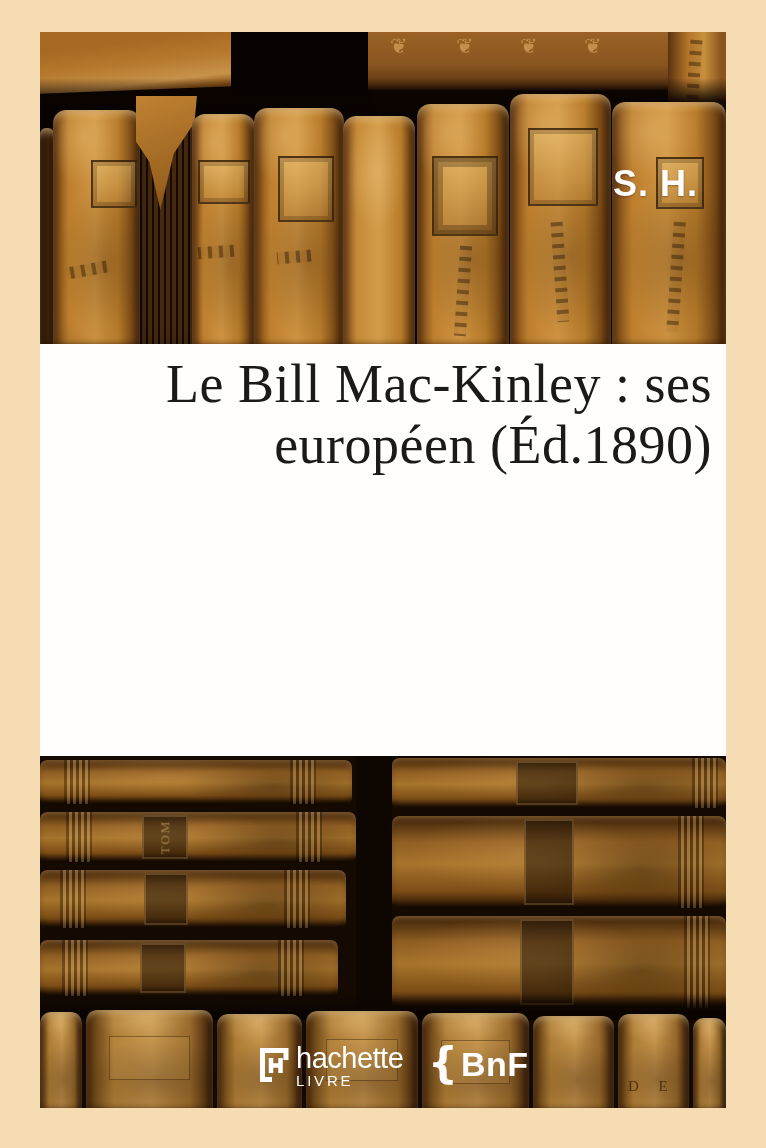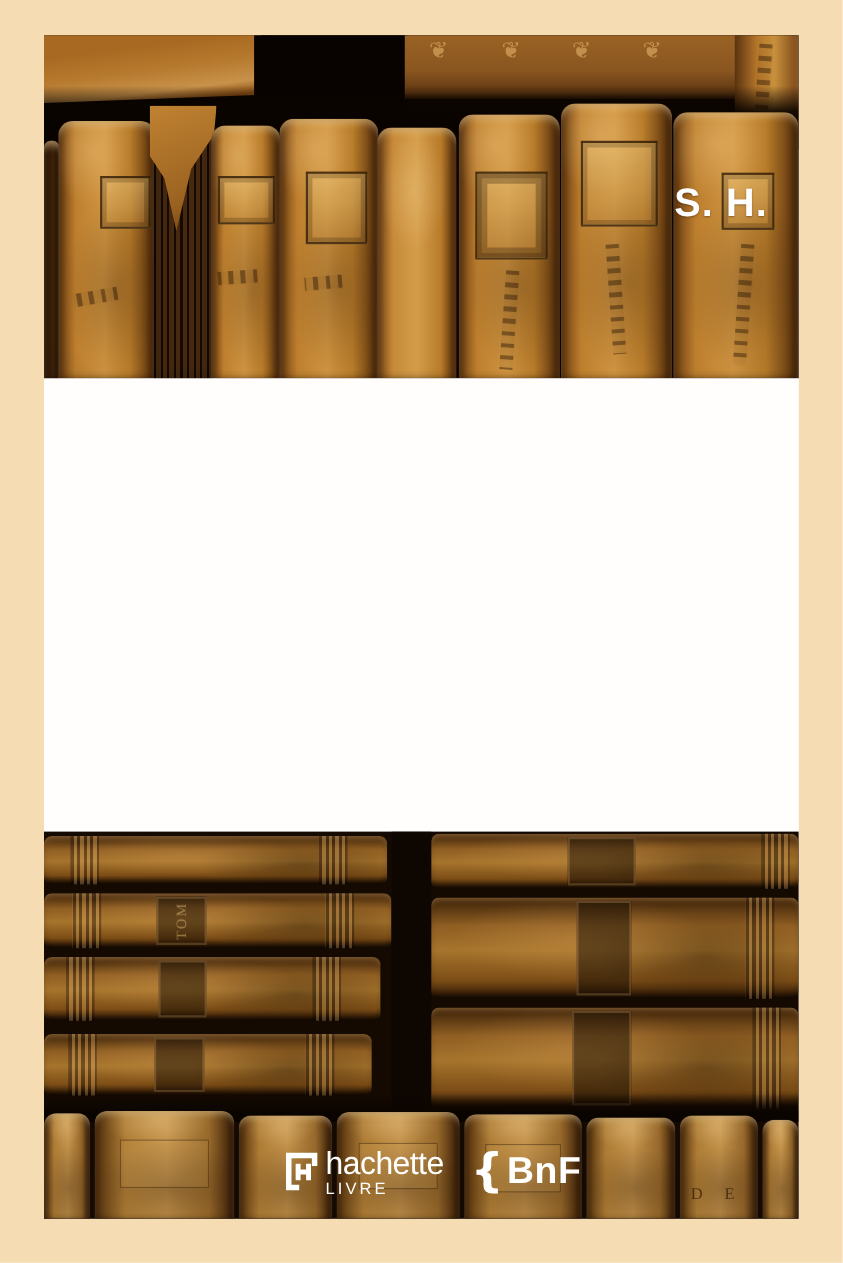--- a/index.html
+++ b/index.html
@@ -227,20 +227,22 @@
       <div class="plabel" style="left:44px;top:55px;width:44px;height:48px"></div>
       <div class="scribble" style="left:58px;top:120px;height:110px"></div>
     </div>
 
     <div class="author">S. H.</div>
     <div class="vignette"></div>
   </div>
 
   <div class="band">
     <div class="title">
+      <div>Le Bill Mac-Kinley : ses</div>
+      <div>européen (Éd.1890)</div>
     </div>
   </div>
 
   <div class="photo-bottom">
 
     <div class="hrow" style="top:4px;width:312px;height:44px">
       <div class="hband" style="left:24px"></div>
       <div class="hband" style="left:250px"></div>
     </div>
     <div class="hrow" style="top:56px;width:316px;height:50px">

